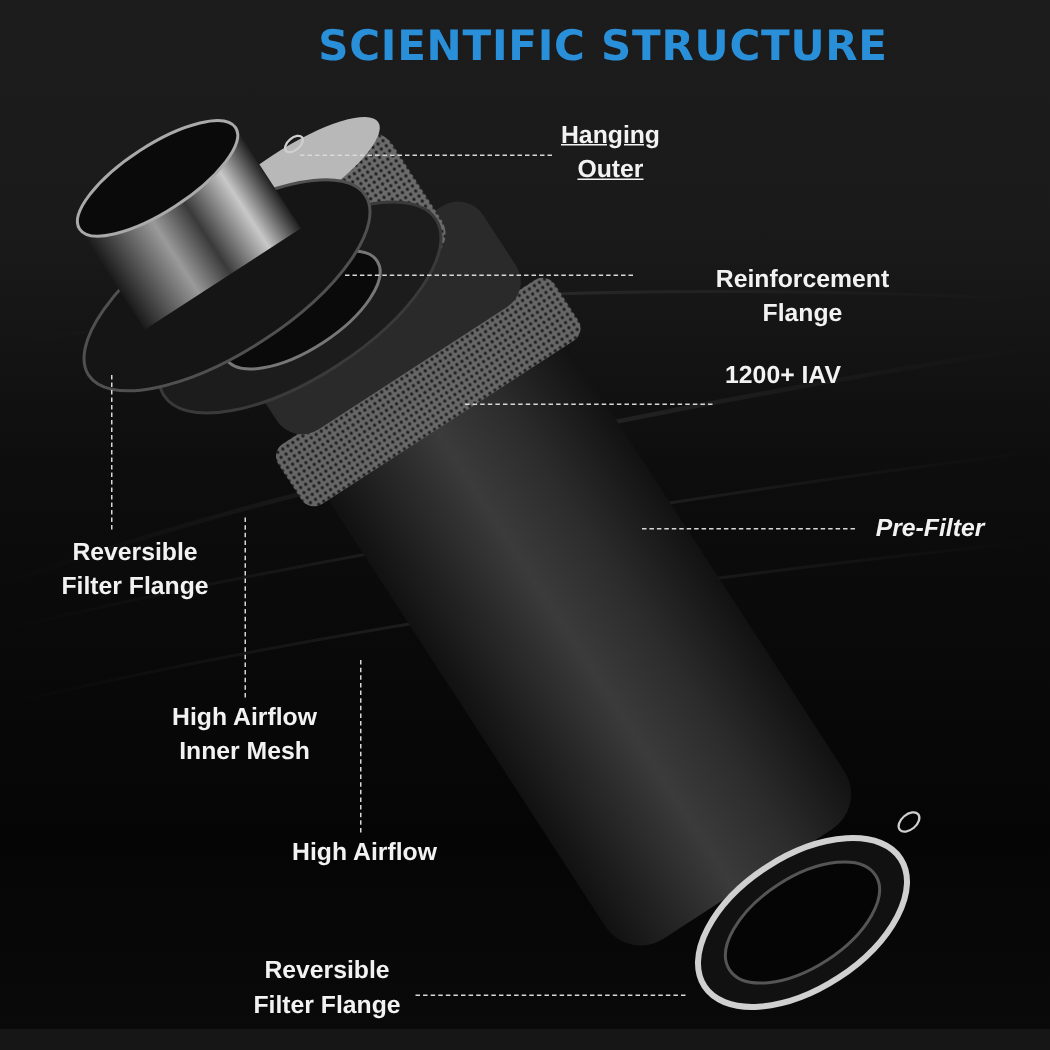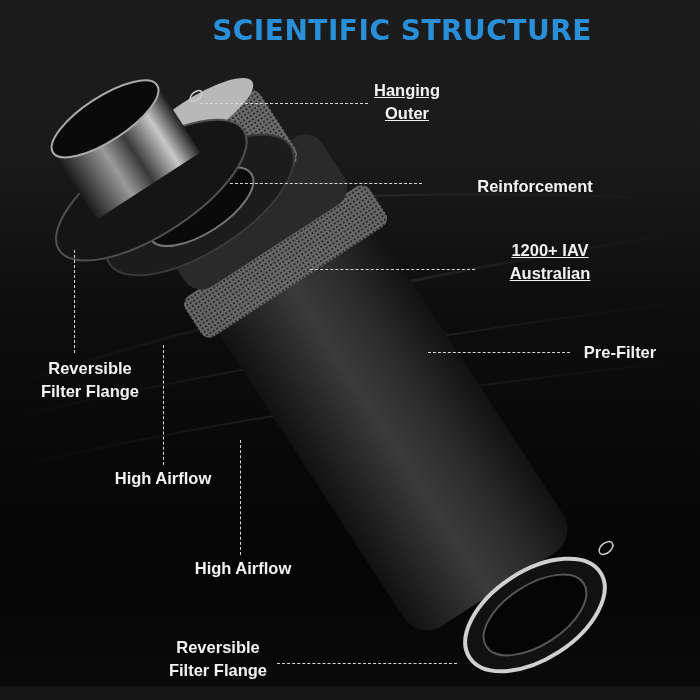--- a/index.html
+++ b/index.html
@@ -85,42 +85,43 @@
 
   <div class="hline" style="left:200px; top:103px; width:168px;"></div>
   <div class="label" style="left:366px; top:79px; width:82px;text-decoration:underline;">
     <div>Hanging</div>
     <div>Outer</div>
   </div>
 
   <div class="hline" style="left:230px; top:183px; width:192px;"></div>
   <div class="label" style="left:422px; top:175px; width:130px;margin-left:48px;">
     <div>Reinforcement</div>
+    <div>Flange</div>
   </div>
 
   <div class="hline" style="left:310px; top:269px; width:165px;"></div>
-  <div class="label" style="left:482px; top:239px; width:136px;text-decoration:underline;">
+  <div class="label" style="left:454px; top:239px; width:136px;">
     <div>1200+ IAV</div>
-    <div>Australian</div>
   </div>
 
   <div class="hline" style="left:428px; top:352px; width:142px;"></div>
-  <div class="label" style="left:576px; top:341px; width:88px;">
+  <div class="label" style="left:576px; top:341px; width:88px;font-style:italic;">
     <div>Pre-Filter</div>
   </div>
 
   <div class="vline" style="left:74px; top:250px; height:103px;"></div>
   <div class="label" style="left:20px; top:357px; width:140px;">
     <div>Reversible</div>
     <div>Filter Flange</div>
   </div>
 
   <div class="vline" style="left:163px; top:345px; height:120px;"></div>
   <div class="label" style="left:106px; top:467px; width:114px;">
     <div>High Airflow</div>
+    <div>Inner Mesh</div>
   </div>
 
   <div class="vline" style="left:240px; top:440px; height:115px;"></div>
   <div class="label" style="left:186px; top:557px; width:114px;">
     <div>High Airflow</div>
   </div>
 
   <div class="label" style="left:148px; top:636px; width:140px;">
     <div>Reversible</div>
     <div>Filter Flange</div>

